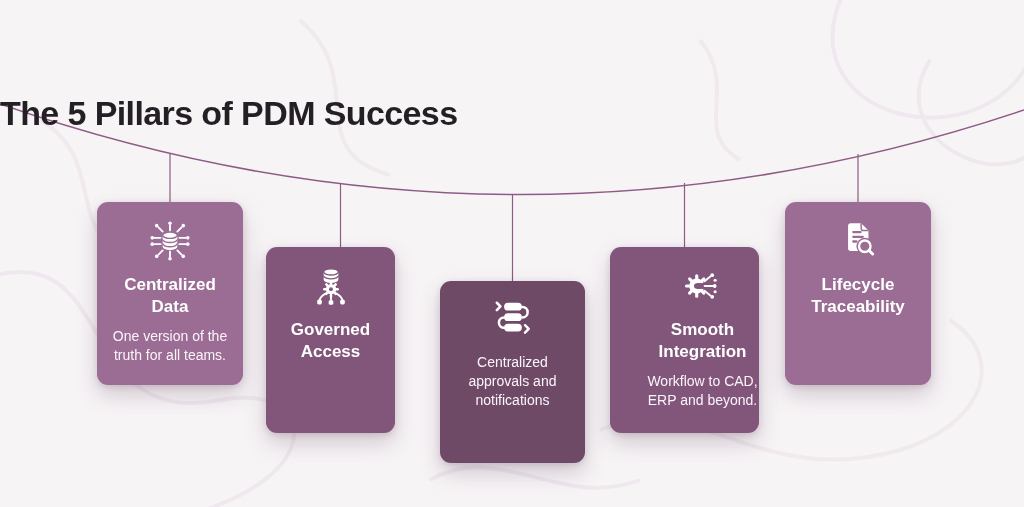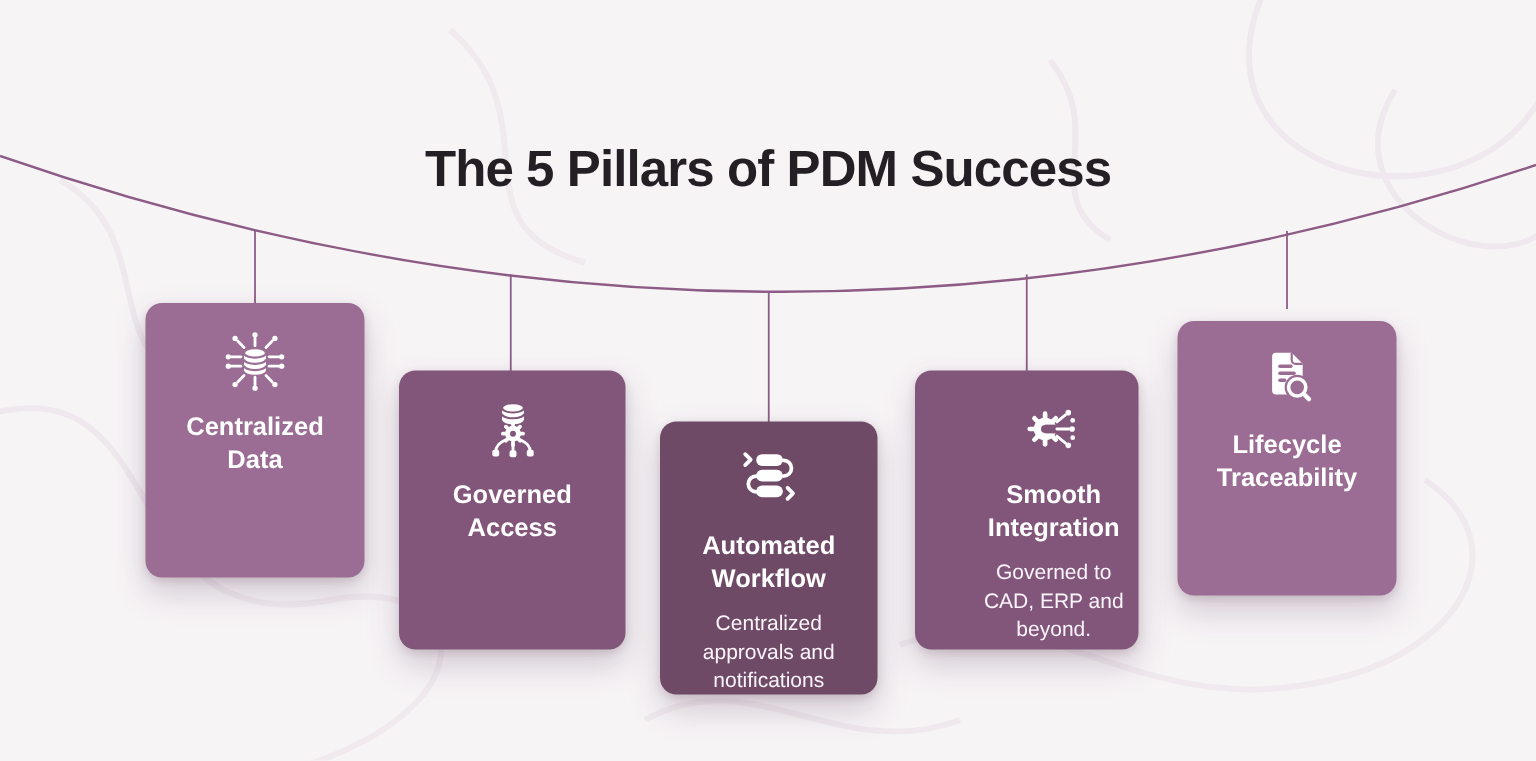--- a/index.html
+++ b/index.html
@@ -14,45 +14,45 @@
   .lines-layer{position:absolute;inset:0;z-index:1;}
 
   
   .logo{position:absolute;top:20px;left:30px;display:flex;align-items:center;z-index:3;}
   .logo .word{font-size:27px;font-weight:800;color:var(--logo-color,#463146);letter-spacing:-0.5px;}
   .logo svg{margin:3px -1px 0 -1px;}
 
   
   .title{
     position:absolute;top:94px;left:0;right:0;z-index:3;
-    text-align:center;font-size:34px;font-weight:800;
+    text-align:left;font-size:34px;font-weight:800;
     color:var(--title-color,#241f24);letter-spacing:-0.6px;
   }
 
   
   .card{
     position:absolute;z-index:2;border-radius:11px;
     background:var(--cardbg,#9b6d94);
     box-shadow:0 10px 22px rgba(84,48,78,.22),0 2px 6px rgba(84,48,78,.15);
     display:flex;flex-direction:column;align-items:center;
     padding-top:15px;box-sizing:border-box;text-align:center;
   }
   .card .icon{flex:0 0 auto;height:48px;display:flex;align-items:center;justify-content:center;}
   .card .heading{
     margin-top:9px;color:#ffffff;font-weight:700;font-size:17px;line-height:1.28;
     max-width:122px;
   }
   .card .body{
     margin-top:9px;color:#fbf4fa;font-size:14px;line-height:1.36;max-width:128px;
   }
   .card1{left:97px; top:202px;width:146px;height:183px;}
-  .card2{left:266px;top:247px;width:151px;height:186px;}
+  .card2{left:266px;top:247px;width:129px;height:186px;}
   .card3{left:440px;top:281px;width:145px;height:182px;}
   .card4{left:610px;top:247px;width:149px;height:186px;padding-left:36px;}
-  .card5{left:785px;top:202px;width:146px;height:183px;margin-top:12px;}
+  .card5{left:785px;top:202px;width:146px;height:183px;}
 </style>
 </head>
 <body>
 
 <div class="stage" style="--bg: #f7f4f6; --line: #8d5c86; --title-color: #241f24; --logo-color: #463146; --grad1: #6d4ae0; --grad2: #b23cc0; --grad3: #ee3f97;">
 
   <svg class="bg-pattern" width="1024" height="507" viewBox="0 0 1024 507">
     <g fill="none" stroke="#eee7ed" stroke-width="4" opacity="0.85">
       <path d="M850,-20 C 770,120 990,170 1034,50"></path>
       <path d="M930,60 C 880,140 1010,200 1040,140"></path>
@@ -108,20 +108,21 @@
         </g>
         <path d="M15,16.5 a7,3 0 0 1 14,0 v11 a7,3 0 0 1 -14,0 z" fill="#fff"></path>
         <g fill="none" stroke="var(--cardbg,#9b6d94)" stroke-width="1.4">
           <ellipse cx="22" cy="16.5" rx="7" ry="3"></ellipse>
           <path d="M15,20.5 a7,3 0 0 0 14,0"></path>
           <path d="M15,24.5 a7,3 0 0 0 14,0"></path>
         </g>
       </svg>
     </div>
     <div class="heading">Centralized Data</div>
+    <div class="body">One version of the truth for all teams.</div>
   </div>
 
   <div class="card card2" style="--cardbg: #82567b;">
     <div class="icon">
       <svg width="46" height="46" viewBox="0 0 44 44">
         <path d="M15,8.5 a7,3 0 0 1 14,0 v7.5 a7,3 0 0 1 -14,0 z" fill="#fff"></path>
         <g fill="none" stroke="var(--cardbg,#82567b)" stroke-width="1.3">
           <ellipse cx="22" cy="8.5" rx="7" ry="3"></ellipse>
           <path d="M15,12.2 a7,3 0 0 0 14,0"></path>
         </g>
@@ -161,21 +162,20 @@
           <path d="M13.5,19.5 a5,5 0 0 0 0,10"></path>
           <path d="M33.5,27 L37,30.5 L33.5,34"></path>
         </g>
         <g fill="#fff">
           <rect x="13.5" y="5.5" width="17" height="7.5" rx="3.75"></rect>
           <rect x="13.5" y="15.5" width="17" height="7.5" rx="3.75"></rect>
           <rect x="13.5" y="25.5" width="17" height="7.5" rx="3.75"></rect>
         </g>
       </svg>
     </div>
-    <div class="heading">Automated Workflow</div>
     <div class="body">Centralized approvals and notifications</div>
   </div>
 
   <div class="card card4" style="--cardbg: #82567b;">
     <div class="icon">
       <svg width="46" height="46" viewBox="0 0 44 44">
         <g stroke="#fff" stroke-width="3" stroke-linecap="round">
           <path d="M16,14.8 V12.2"></path>
             <path d="M16,29.2 V31.8"></path>
             <path d="M8.8,22 H6.2"></path>
@@ -195,21 +195,21 @@
         <g fill="#fff">
           <circle cx="33.2" cy="22" r="1.8"></circle>
           <circle cx="30.8" cy="11.6" r="1.8"></circle>
           <circle cx="30.8" cy="32.4" r="1.8"></circle>
           <circle cx="33.6" cy="16.5" r="1.5"></circle>
           <circle cx="33.6" cy="27.5" r="1.5"></circle>
         </g>
       </svg>
     </div>
     <div class="heading">Smooth Integration</div>
-    <div class="body">Governed to CAD, ERP and beyond.</div>
+    <div class="body">Workflow to CAD, ERP and beyond.</div>
   </div>
 
   <div class="card card5" style="--cardbg: #9b6d94;">
     <div class="icon">
       <svg width="46" height="46" viewBox="0 0 44 44">
         <path d="M15,5 h10 l7,7 v17 a2.5,2.5 0 0 1 -2.5,2.5 h-14.5 a2.5,2.5 0 0 1 -2.5,-2.5 V7.5 a2.5,2.5 0 0 1 2.5,-2.5 z" fill="#fff"></path>
         <path d="M25,5 v4.5 a2.5,2.5 0 0 0 2.5,2.5 H32" fill="none" stroke="var(--cardbg,#9b6d94)" stroke-width="1.4"></path>
         <g stroke="var(--cardbg,#9b6d94)" stroke-width="2.2" stroke-linecap="round">
           <path d="M17.5,13.5 h7"></path>
           <path d="M17.5,18 h9"></path>

